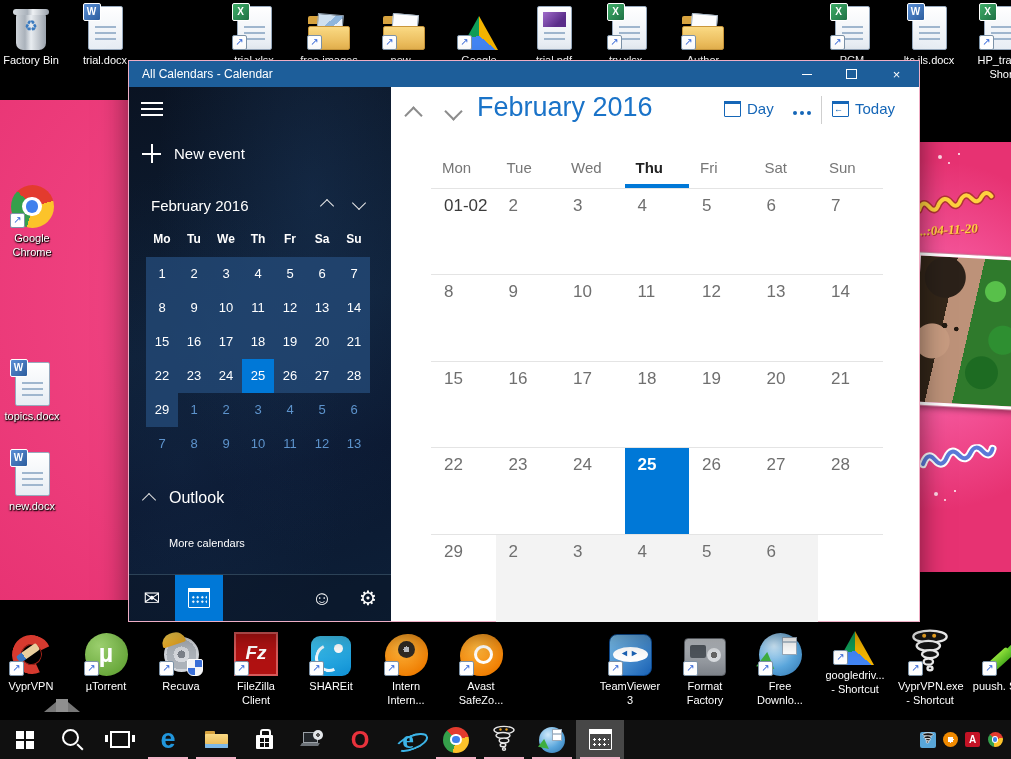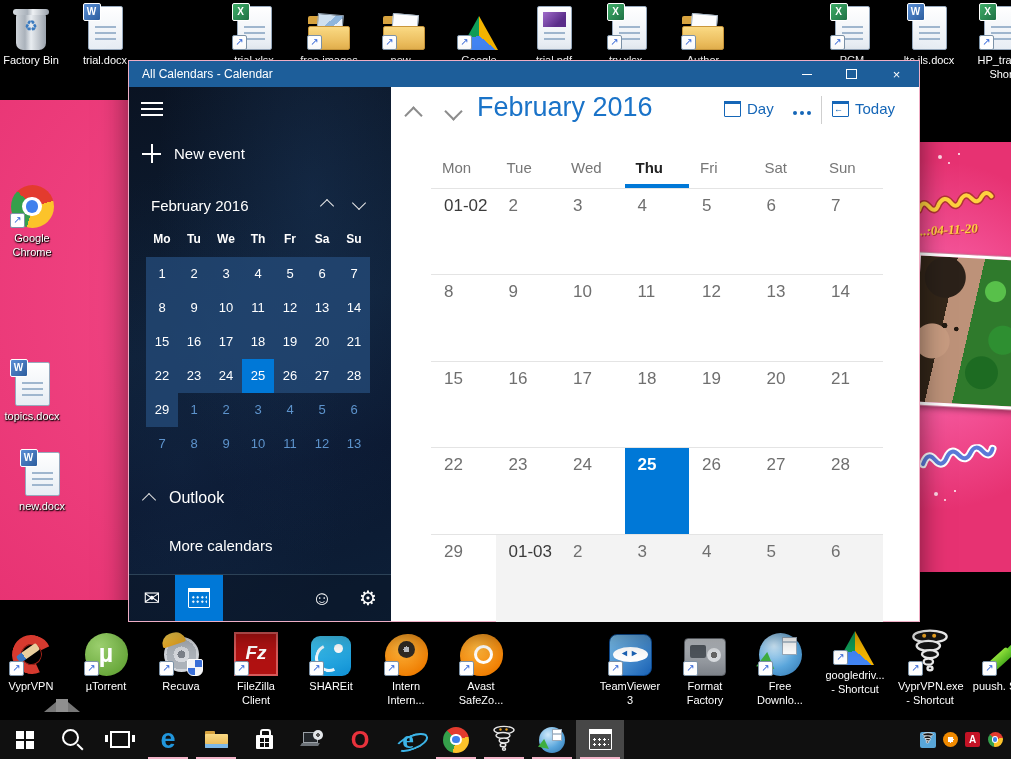--- a/index.html
+++ b/index.html
@@ -183,21 +183,21 @@
   .mdh{width:32px;text-align:center;font-size:12px;font-weight:bold;color:#fff}
   .mini-grid{position:absolute;left:17px;top:170px;z-index:2}
   .mrow{display:flex}
   .mcell{width:32px;height:34px;line-height:34px;text-align:center;font-size:13px}
   .mcell.feb{background:rgba(36,74,120,.78);color:#fff}
   .mcell.mar{color:#5d93cc}
   .mcell.sel{background:#0078d7;color:#fff}
   .outlook{position:absolute;left:15px;top:402px;display:flex;align-items:center;z-index:2}
   .outlook .chev{margin-top:4px;color:#ddd}
   .outlook .txt{margin-left:15px;font-size:16px}
-  .morecal{position:absolute;left:40px;top:450px;font-size:15px;z-index:2}
+  .morecal{position:absolute;left:40px;top:450px;font-size:11px;z-index:2}
   .sbbar{position:absolute;left:0;right:0;bottom:0;height:46px;border-top:1px solid #2c4257;z-index:2;
       background:rgba(10,20,36,.5);display:flex;align-items:center}
   .sbtile{width:46px;height:46px;display:flex;align-items:center;justify-content:center}
   .sbtile.active{background:#0078d7;width:48px}
   .sbicon-char{font-size:20px;color:#fff}
   .calglyph{position:relative;width:20px;height:18px;border:1.6px solid #fff;border-radius:1px}
   .calglyph::before{content:"";position:absolute;left:-1px;right:-1px;top:-1px;height:4px;background:#fff}
   .calglyph::after{content:"";position:absolute;left:2px;right:2px;top:6px;bottom:2px;
       background:radial-gradient(#fff 1px,transparent 1.3px) 0 0/4.5px 4.5px}
   .sb-spacer{flex:1}
@@ -412,21 +412,21 @@
 </div>
 <div class="dicon" style="left:0px;top:360px">
   <div class="icwrap">
       <div class="fpage">
         <span class="badge w"></span>
         <span class="lines"></span>
       </div>
     </div>
   <span class="dlbl">topics.docx</span>
 </div>
-<div class="dicon" style="left:10px;top:450px">
+<div class="dicon" style="left:0px;top:450px">
   <div class="icwrap">
       <div class="fpage">
         <span class="badge w"></span>
         <span class="lines"></span>
       </div>
     </div>
   <span class="dlbl">new.docx</span>
 </div>
 
 <div class="dicon" style="left:-1px;top:630px">
@@ -706,21 +706,20 @@
           <div class="gcell">22</div>
           <div class="gcell">23</div>
           <div class="gcell">24</div>
           <div class="gcell sel">25</div>
           <div class="gcell">26</div>
           <div class="gcell">27</div>
           <div class="gcell">28</div>
         </div>
         <div class="grow">
           <div class="gcell">29</div>
-          <div class="gcell mar dark">01-03</div>
           <div class="gcell mar">2</div>
           <div class="gcell mar">3</div>
           <div class="gcell mar">4</div>
           <div class="gcell mar">5</div>
           <div class="gcell mar">6</div>
         </div>
       </div>
   </div>
 </div>
 

